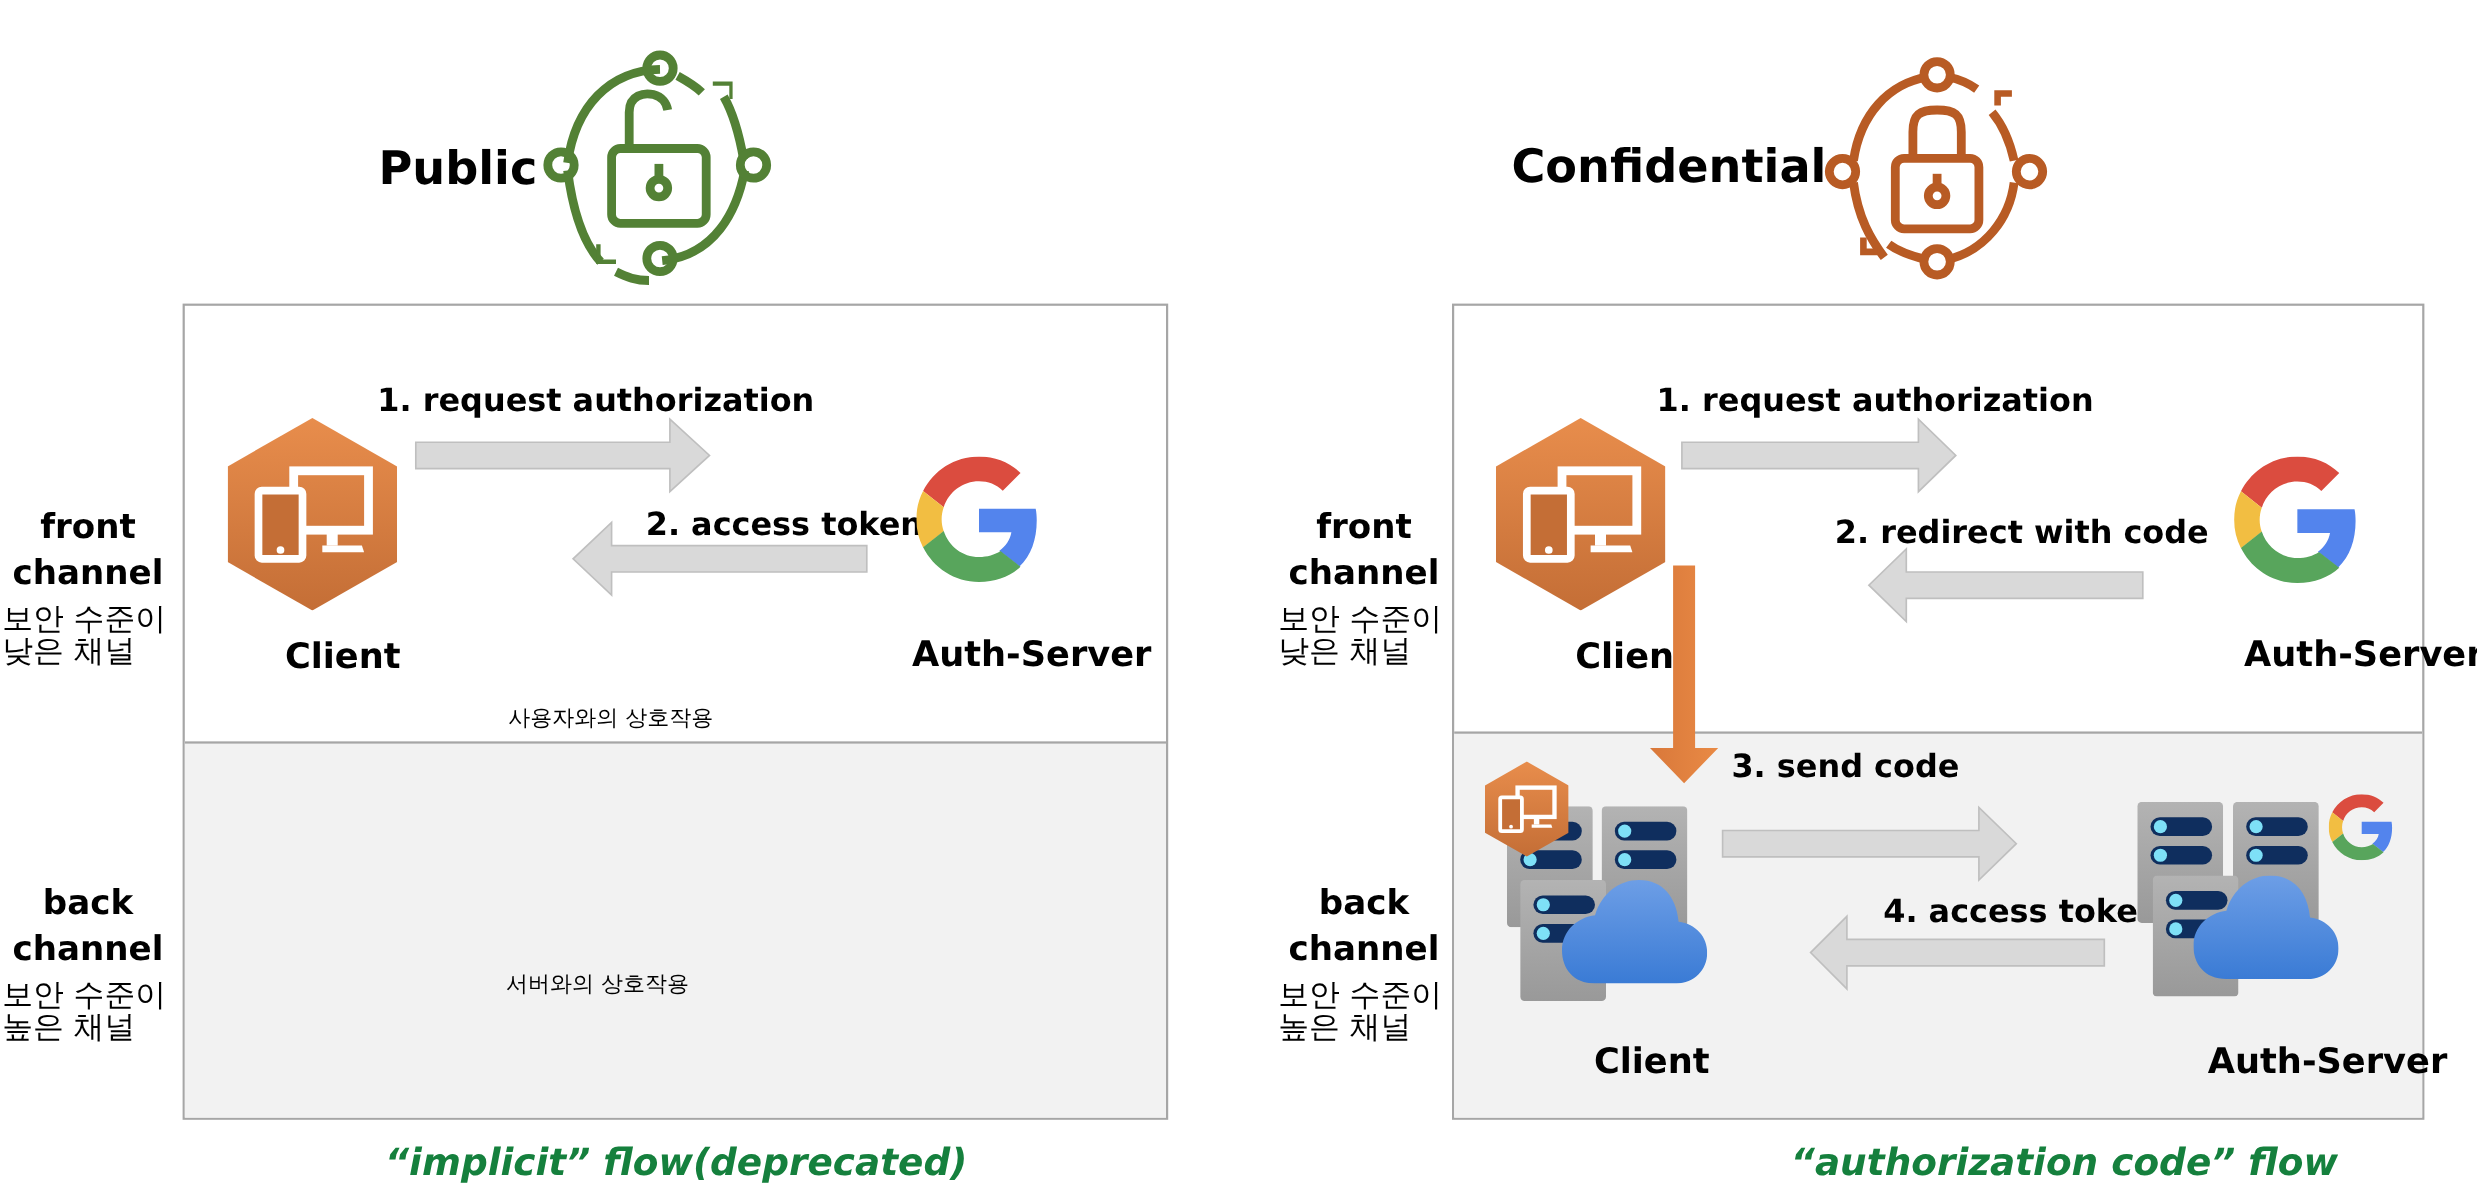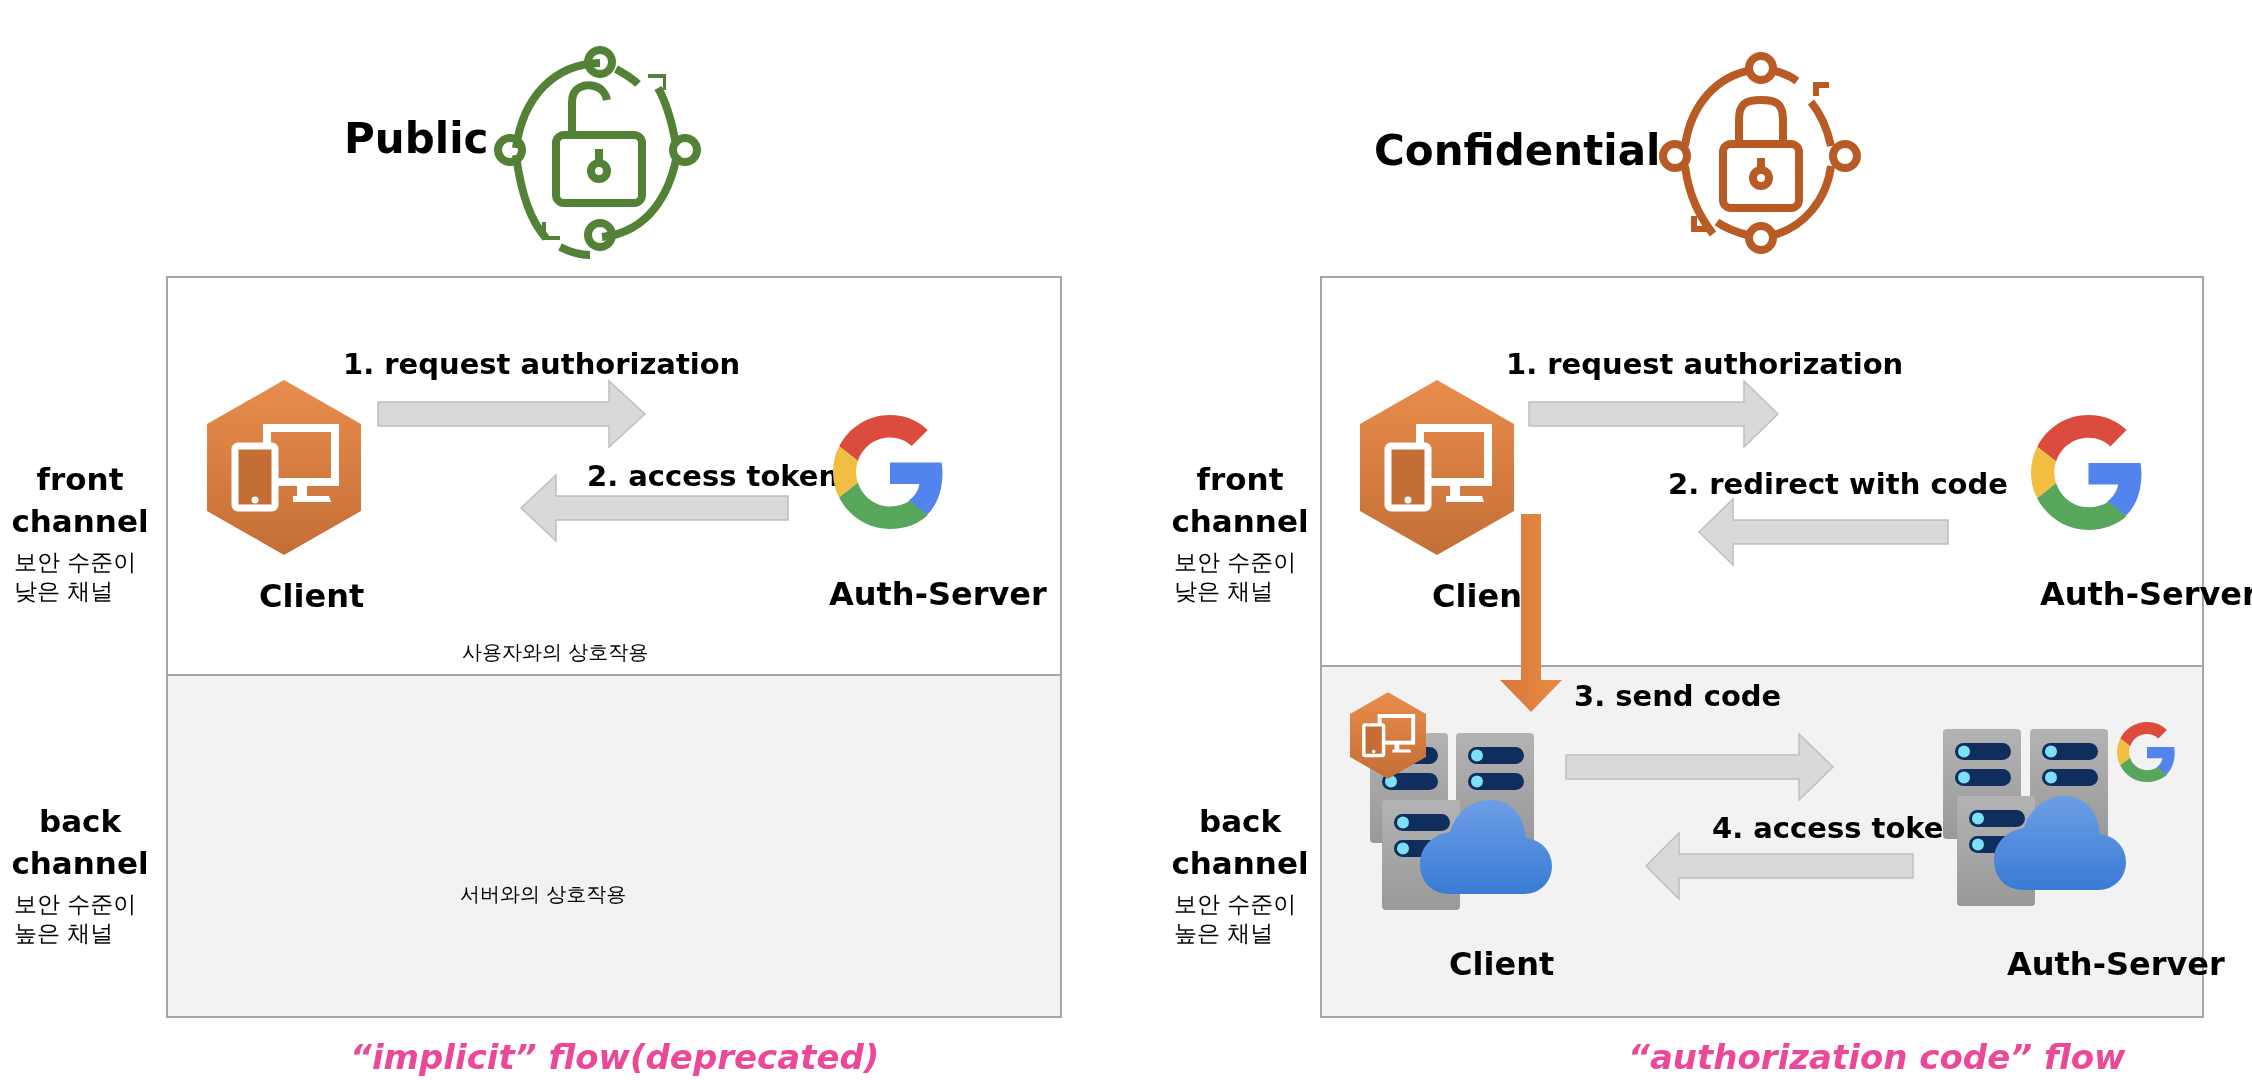--- a/index.html
+++ b/index.html
@@ -3,25 +3,25 @@
 <meta charset="utf-8">
 <style>
   html,body{margin:0;padding:0;background:#fff;}
   body{width:2252px;height:1080px;position:relative;overflow:hidden;font-family:"DejaVu Sans","Liberation Sans",sans-serif;color:#000;}
   .abs{position:absolute;}
   .title{font-weight:bold;font-size:42px;line-height:1;white-space:nowrap;}
   .box{position:absolute;border:2px solid #a6a6a6;box-sizing:border-box;background:#fff;}
   .back{position:absolute;left:0;right:0;bottom:0;background:#f2f2f2;border-top:2px solid #a6a6a6;}
   .chan{position:absolute;text-align:center;width:160px;}
   .chan .en{font-weight:bold;font-size:31px;line-height:42px;text-align:center;}
-  .chan .ko{font-size:23px;line-height:29px;text-align:left;padding-left:14px;margin-top:6px;}
+  .chan .ko{font-size:28px;line-height:29px;text-align:left;padding-left:2px;margin-top:6px;}
   .lbl{position:absolute;font-weight:bold;font-size:29px;white-space:nowrap;line-height:1;}
   .name{position:absolute;font-weight:bold;font-size:32px;white-space:nowrap;line-height:1;margin-left:37px;}
   .note{position:absolute;font-size:20px;white-space:nowrap;line-height:1;margin-top:36px;}
-  .cap{position:absolute;font-weight:bold;font-style:italic;font-size:34px;color:#ec4899;white-space:nowrap;line-height:1;}
+  .cap{position:absolute;font-weight:bold;font-style:italic;font-size:34px;color:#15803d;white-space:nowrap;line-height:1;}
   svg{position:absolute;overflow:visible;}
 </style>
 </head>
 <body>
 
 <svg width="0" height="0" style="position:absolute">
   <defs>
     <linearGradient id="hexgrad" x1="0" y1="0" x2="0" y2="1">
       <stop offset="0" stop-color="#e88d4c"></stop>
       <stop offset="1" stop-color="#c46e36"></stop>
@@ -59,21 +59,21 @@
       <rect x="12" y="40" width="56" height="17" rx="8.5" fill="#0f2e5e"></rect>
       <circle cx="21" cy="48.5" r="6" fill="#7ee0f7"></circle>
     </symbol>
     <symbol id="cloud" viewBox="0 0 132 94">
       <path d="M30 94 C10 94 0 80 0 64 C0 46 14 34 30 32 C36 12 52 0 70 0 C92 0 104 16 106 38 C122 40 132 52 132 66 C132 82 120 94 104 94 Z" fill="url(#cloudgrad)"></path>
     </symbol>
   </defs>
 </svg>
 
 <div>
-  <div class="title abs" style="left:344px;top:118px;">Public</div>
+  <div class="title abs" style="left:344px;top:132px;">Public</div>
   <svg style="left:490px;top:42px;" width="220" height="215" viewBox="0 0 220 215">
     <g fill="none" stroke="#538135" stroke-width="8">
       <path d="M110 21 C 64 22, 33 55, 26 106"></path>
       <path d="M26 113 C 32 160, 45 184, 56 196"></path>
       <path d="M112 195 C 160 190, 180 150, 187 113"></path>
       <path d="M186 103 C 182 80, 176 60, 168 46"></path>
       <path d="M126 27 C 135 32, 142 36, 148 42"></path>
       <path d="M70 205 C 80 210, 88 213, 100 213"></path>
       <circle cx="110" cy="20" r="12"></circle>
       <circle cx="20" cy="108" r="12"></circle>

